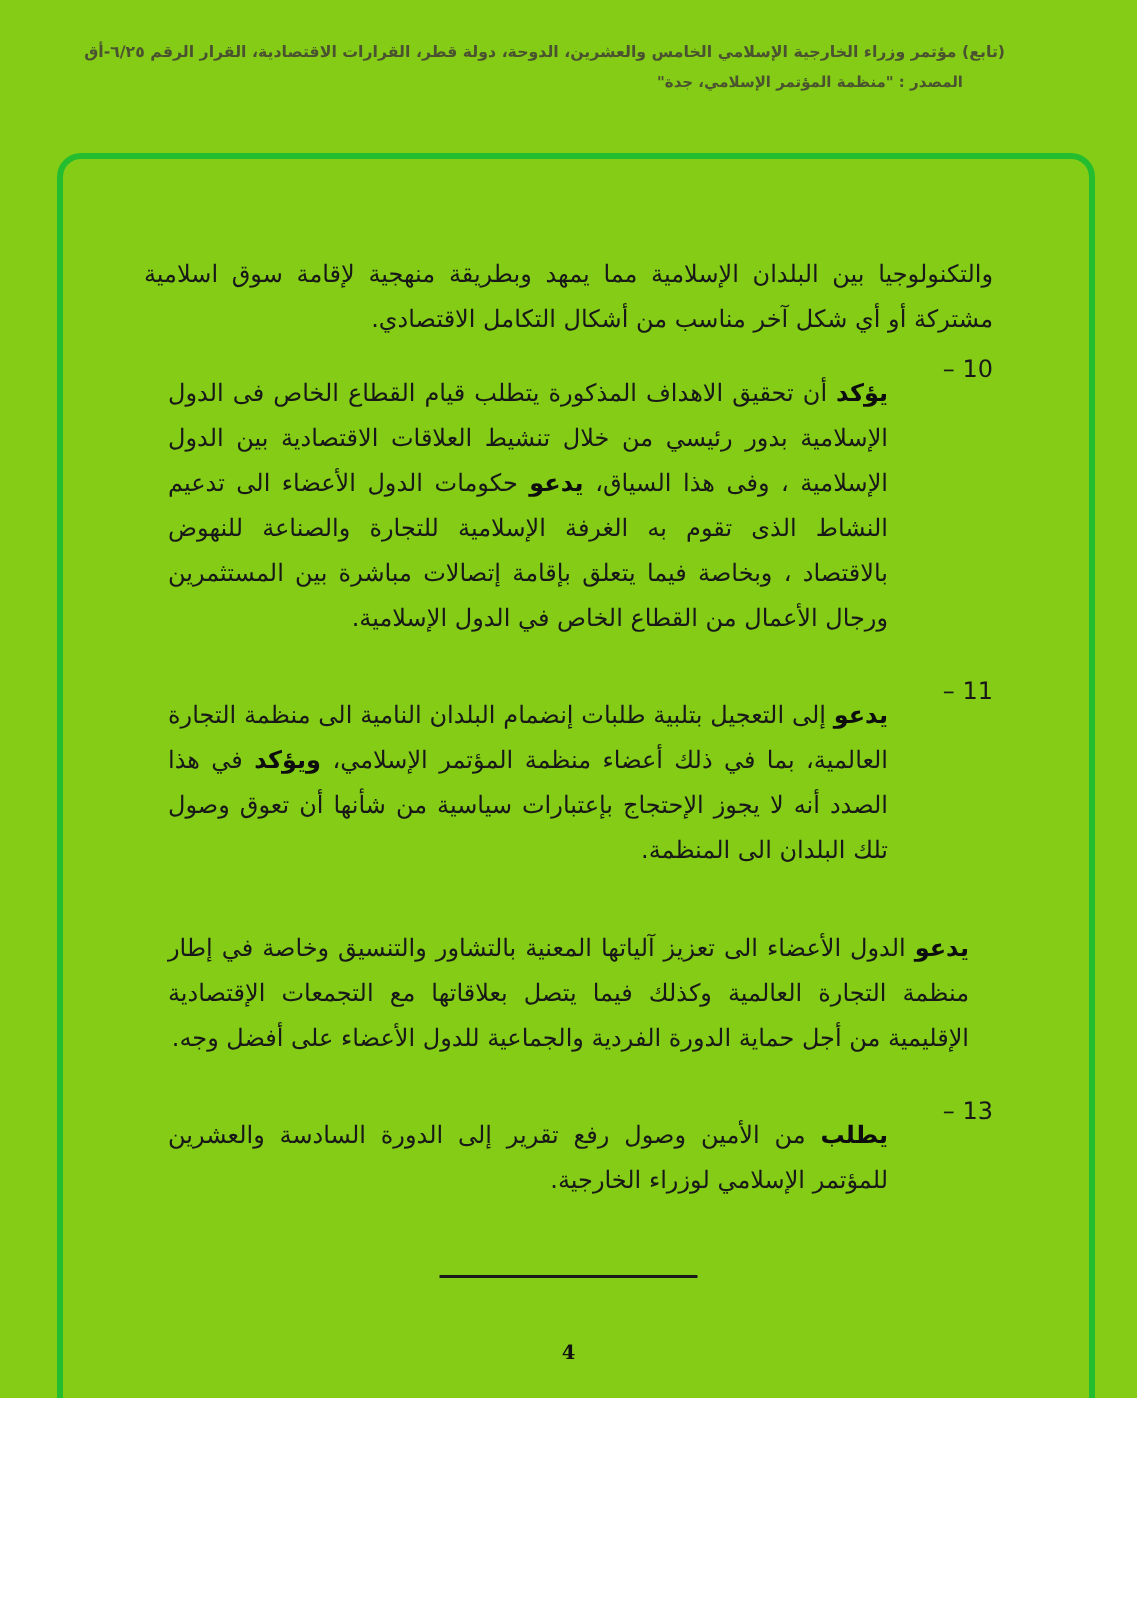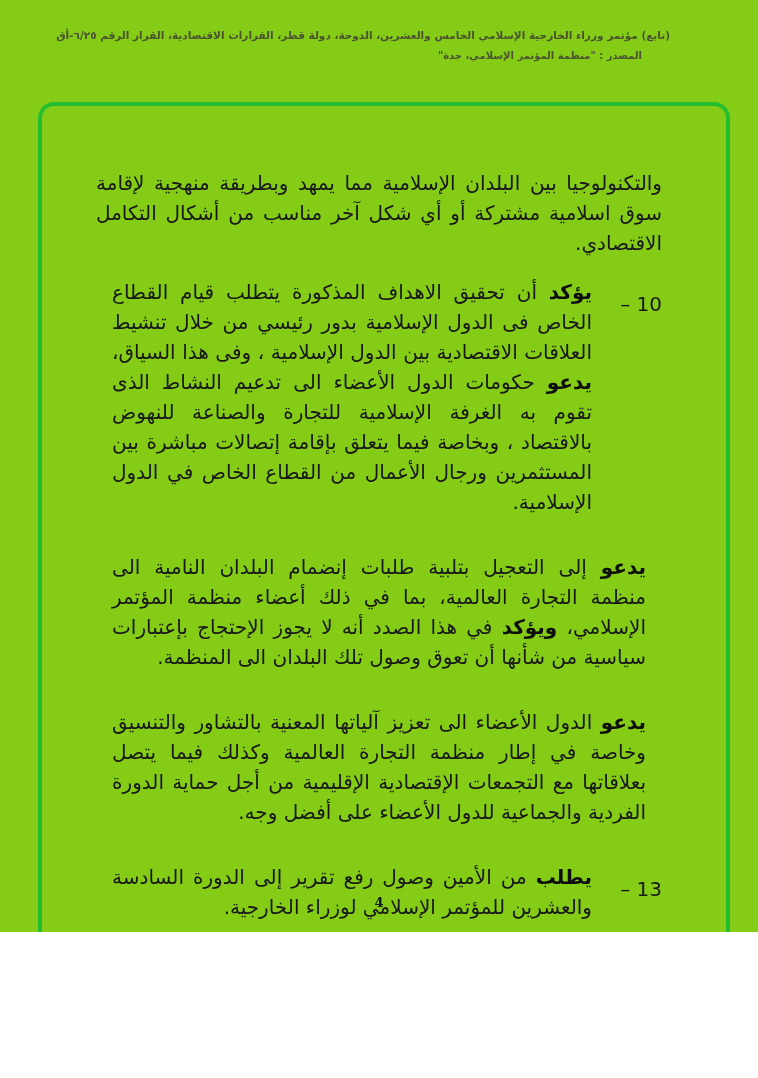--- a/index.html
+++ b/index.html
@@ -37,33 +37,32 @@
     border: 4px solid #23bd2f;
     border-radius: 16px;
     background: transparent;
   }
   .doc-body {
     position: absolute;
     top: 168px; right: 96px;
     width: 566px;
     direction: rtl;
     text-align: justify;
-    font-size: 20px;
+    font-size: 16px;
     line-height: 30px;
     color: #181818;
     font-family: "DejaVu Sans", sans-serif;
   }
   .intro { margin: 0 0 3px 0; }
   .item { display: flex; margin-top: 3px; }
   .item-marker {
     flex: 0 0 48px;
     direction: rtl;
     white-space: nowrap;
     padding-left: 6px;
-    margin-top: 28px;
   }
   .item-text { flex: 1; margin: 16px; }
   .item-text b { font-weight: bold; color: #0d0d0d; }
   .divider {
     width: 172px; height: 2px;
     background: #1a1a1a;
     margin: 32px auto 0 auto;
   }
   .page-number {
     position: absolute;
@@ -89,20 +88,21 @@
 
   <main class="doc-body">
     <p class="intro">والتكنولوجيا بين البلدان الإسلامية مما يمهد وبطريقة منهجية لإقامة سوق اسلامية مشتركة أو أي شكل آخر مناسب من أشكال التكامل الاقتصادي.</p>
 
     <div id="items">
         <div class="item">
           <span class="item-marker" dir="rtl">10 –</span>
           <p class="item-text"><b>يؤكد</b><span> أن تحقيق الاهداف المذكورة يتطلب قيام القطاع الخاص فى الدول الإسلامية بدور رئيسي من خلال تنشيط العلاقات الاقتصادية بين الدول الإسلامية ، وفى هذا السياق، </span><b>يدعو</b><span> حكومات الدول الأعضاء الى تدعيم النشاط الذى تقوم به الغرفة الإسلامية للتجارة والصناعة للنهوض بالاقتصاد ، وبخاصة فيما يتعلق بإقامة إتصالات مباشرة بين المستثمرين ورجال الأعمال من القطاع الخاص في الدول الإسلامية.</span></p>
         </div>
         <div class="item">
+          <span class="item-marker" dir="rtl">11 –</span>
           <p class="item-text"><b>يدعو</b><span> إلى التعجيل بتلبية طلبات إنضمام البلدان النامية الى منظمة التجارة العالمية، بما في ذلك أعضاء منظمة المؤتمر الإسلامي، </span><b>ويؤكد</b><span> في هذا الصدد أنه لا يجوز الإحتجاج بإعتبارات سياسية من شأنها أن تعوق وصول تلك البلدان الى المنظمة.</span></p>
         </div>
         <div class="item">
           <p class="item-text"><b>يدعو</b><span> الدول الأعضاء الى تعزيز آلياتها المعنية بالتشاور والتنسيق وخاصة في إطار منظمة التجارة العالمية وكذلك فيما يتصل بعلاقاتها مع التجمعات الإقتصادية الإقليمية من أجل حماية الدورة الفردية والجماعية للدول الأعضاء على أفضل وجه.</span></p>
         </div>
         <div class="item">
           <span class="item-marker" dir="rtl">13 –</span>
           <p class="item-text"><b>يطلب</b><span> من الأمين وصول رفع تقرير إلى الدورة السادسة والعشرين للمؤتمر الإسلامي لوزراء الخارجية.</span></p>
         </div>
       </div>

